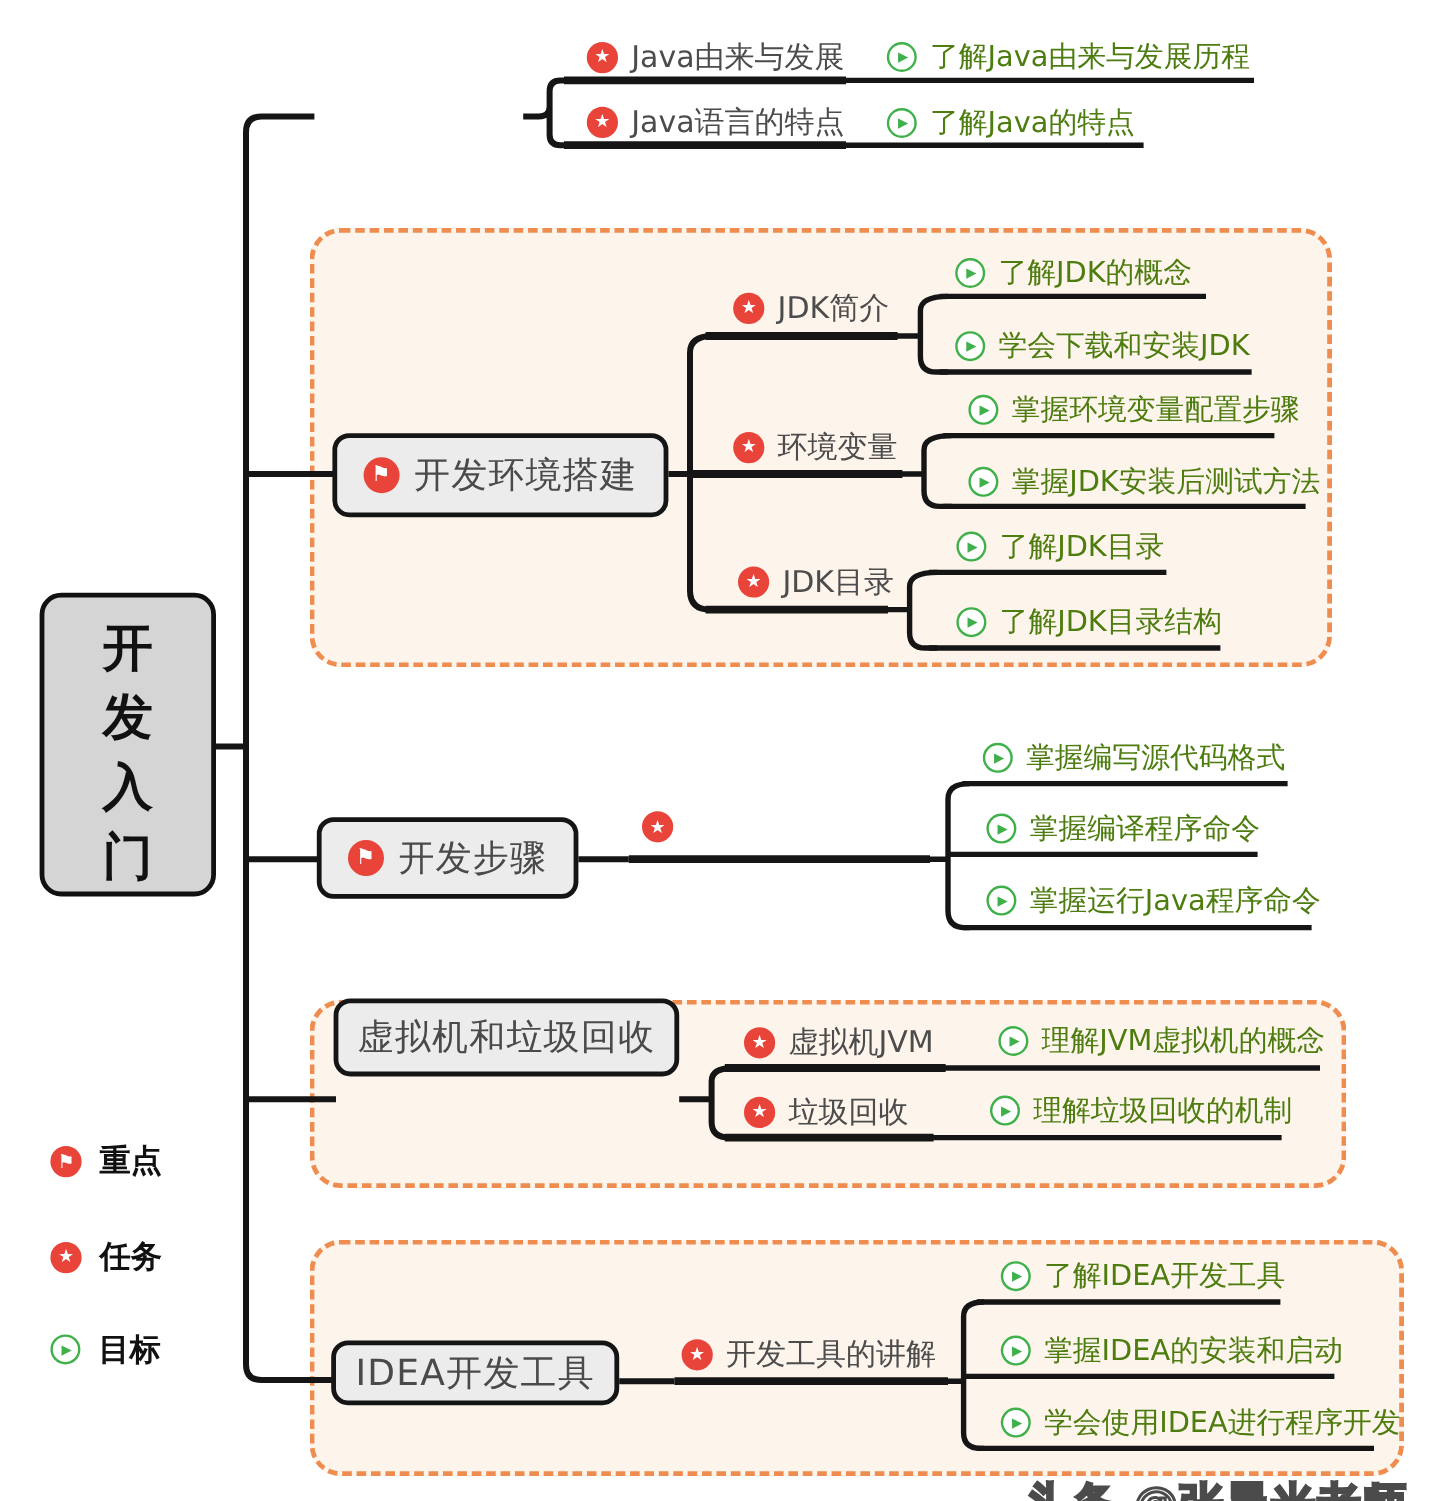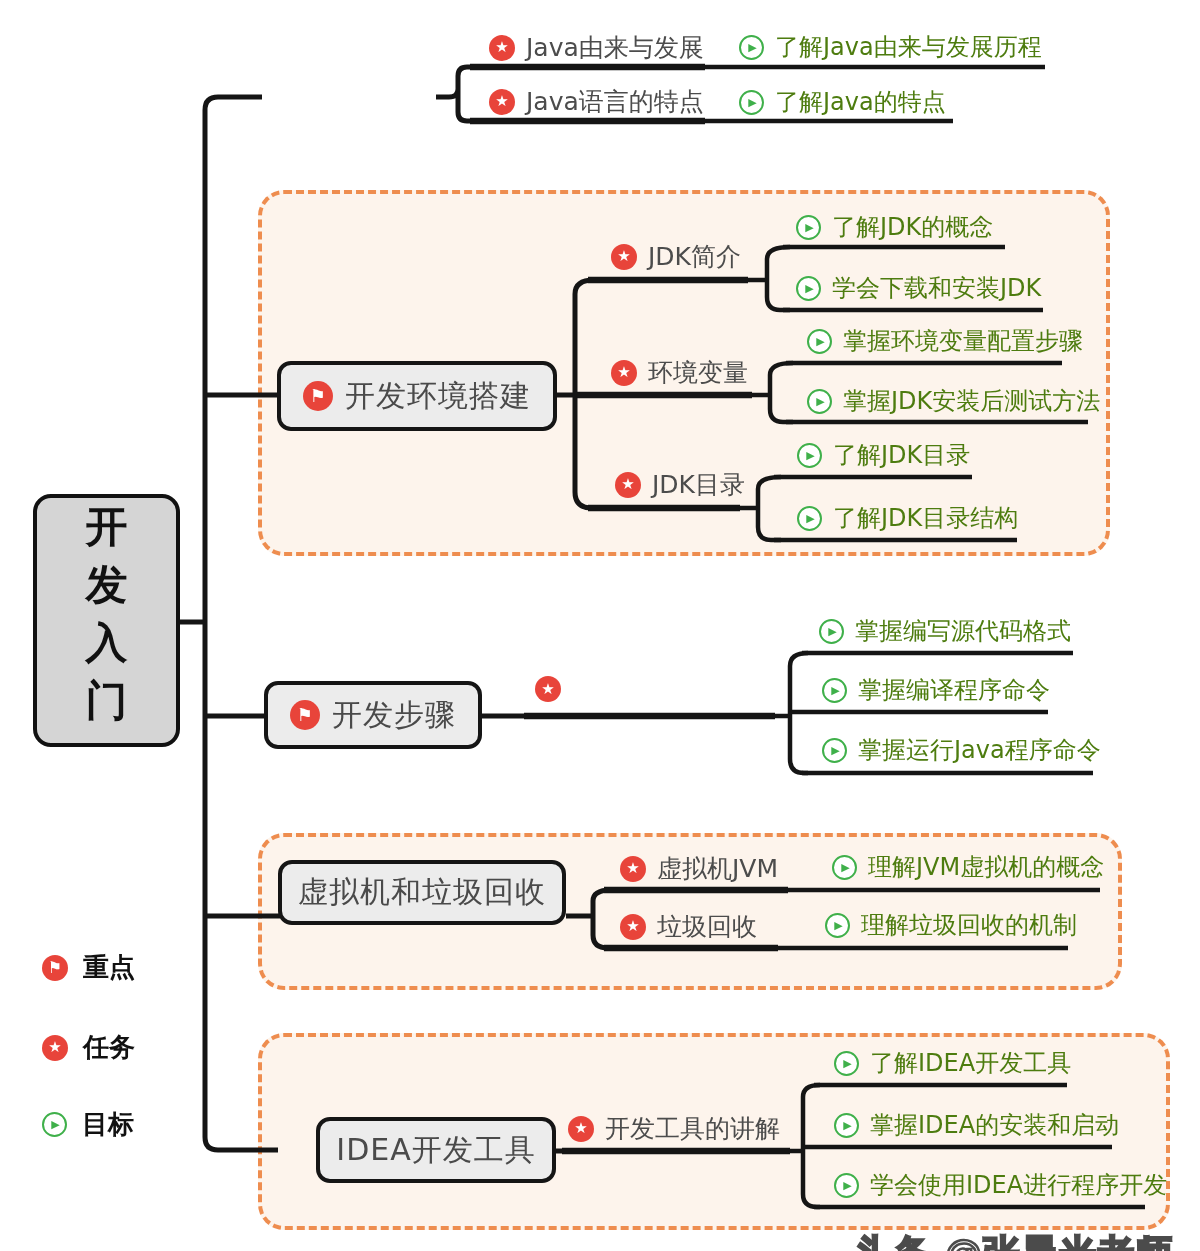--- a/index.html
+++ b/index.html
@@ -16,21 +16,21 @@
   
   #lines { position:absolute; left:0; top:0; z-index:2; }
   
   .node {
     position:absolute; background:#ececec; border:4px solid #151515; border-radius:14px;
     display:flex; align-items:center; justify-content:center; gap:12px;
     color:#4a4a4a; font-size:30px; z-index:3; letter-spacing:1px;
   }
   .root-node {
     position:absolute; background:#d5d5d5; border:4px solid #111; border-radius:18px;
-    display:flex; align-items:flex-start; justify-content:center; z-index:3;
+    display:flex; align-items:flex-end; justify-content:center; z-index:3;
   }
   .root-node .vtext {
     width:46px; font-size:42px; font-weight:bold; color:#111; line-height:58px;
     word-break:break-all; text-align:center;
   }
   
   .row { position:absolute; display:flex; align-items:center; gap:11px; z-index:3; white-space:nowrap; }
   .task-text { font-size:25px; color:#4c4c4c; }
   .goal-text { font-size:24px; color:#4d7c0f; }
   
@@ -120,25 +120,25 @@
   <div class="node" style="left:277px; top:361px; width:280px; height:70px;">
     <span class="flag-badge">⚑</span>
     <span>开发环境搭建</span>
   </div>
 
   <div class="node" style="left:264px; top:681px; width:218px; height:68px;">
     <span class="flag-badge">⚑</span>
     <span>开发步骤</span>
   </div>
 
-  <div class="node" style="left:278px; top:860px; width:288px; height:65px;">
+  <div class="node" style="left:278px; top:832px; width:288px; height:65px;">
     <span>虚拟机和垃圾回收</span>
   </div>
 
-  <div class="node" style="left:276px; top:1117px; width:240px; height:66px;margin-left:40px;">
+  <div class="node" style="left:276px; top:1117px; width:240px; height:54px;">
     <span>IDEA开发工具</span>
   </div>
 
   <div class="row" style="left:489px; top:31px;">
     <span class="star-badge">★</span>
     <span class="task-text">Java由来与发展</span>
   </div>
   <div class="row" style="left:739px; top:31px;">
     <span class="play-badge">▶</span>
     <span class="goal-text">了解Java由来与发展历程</span>

